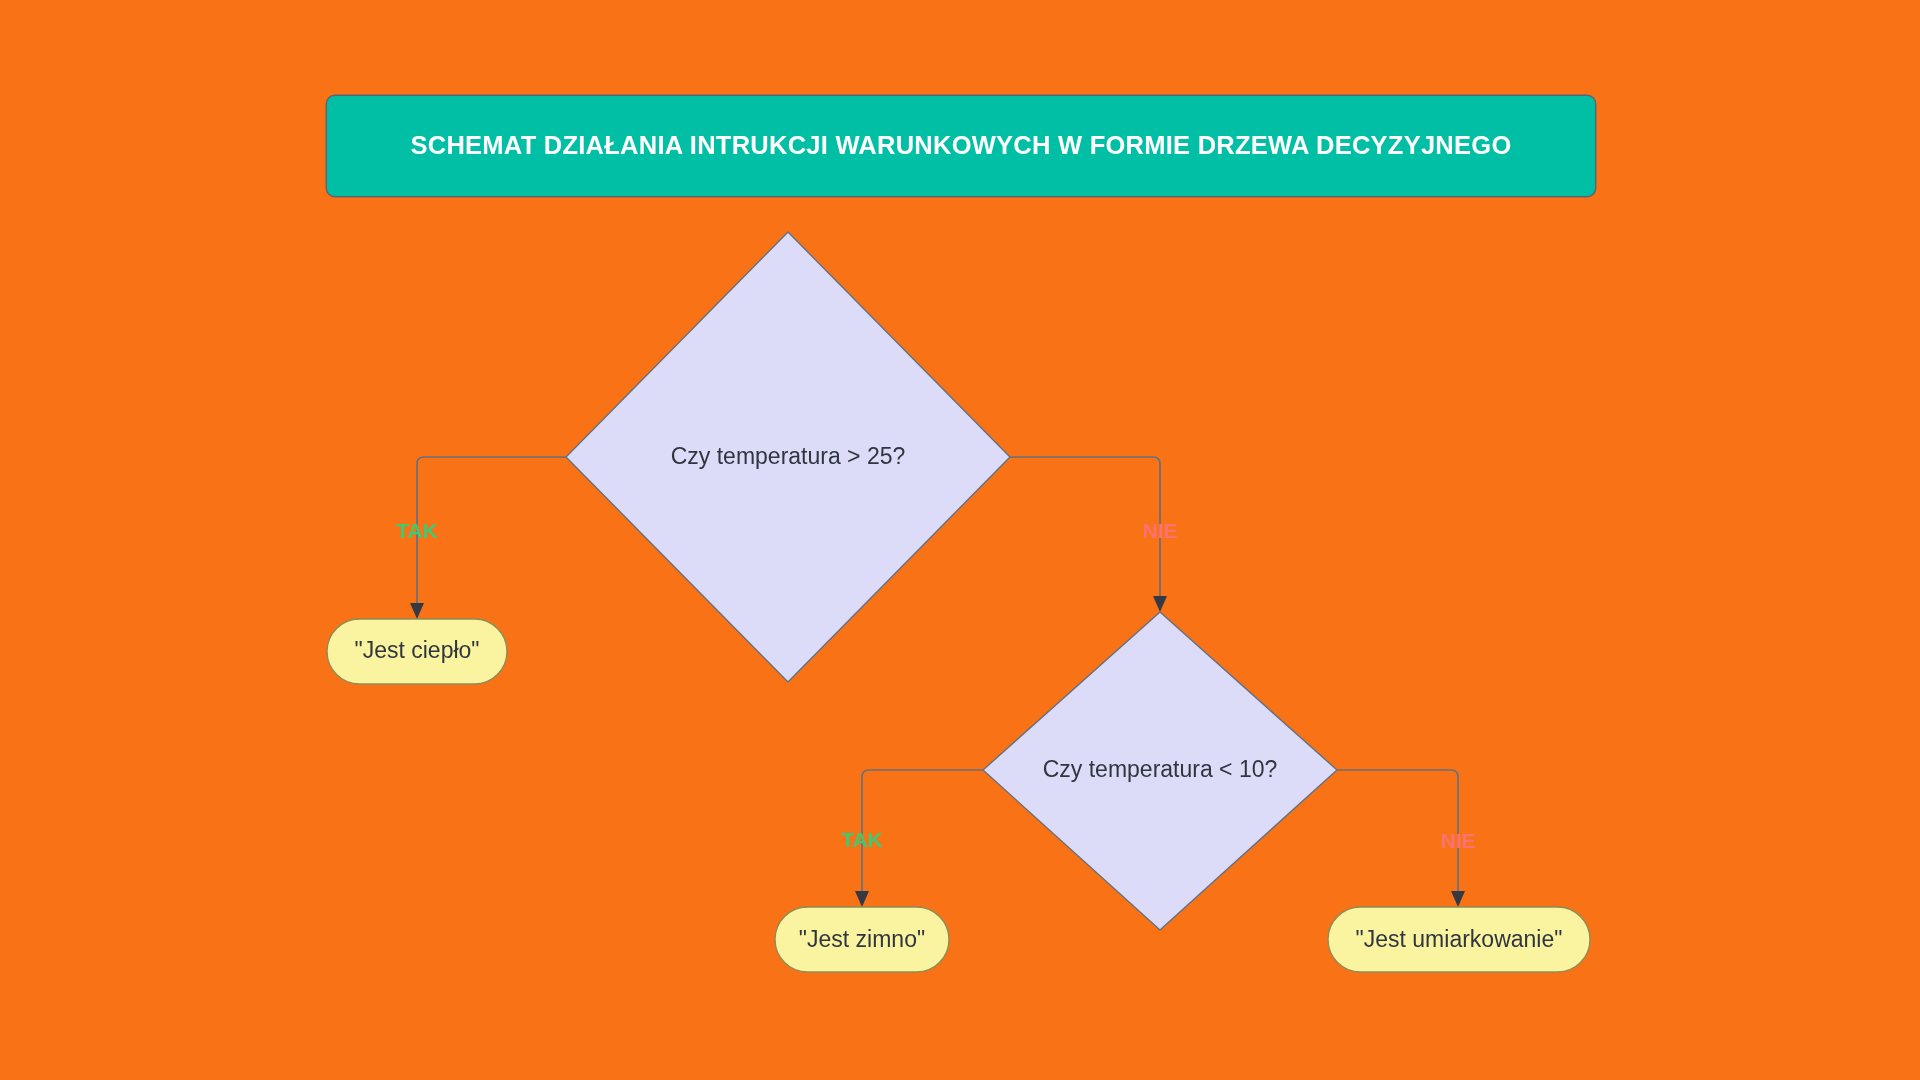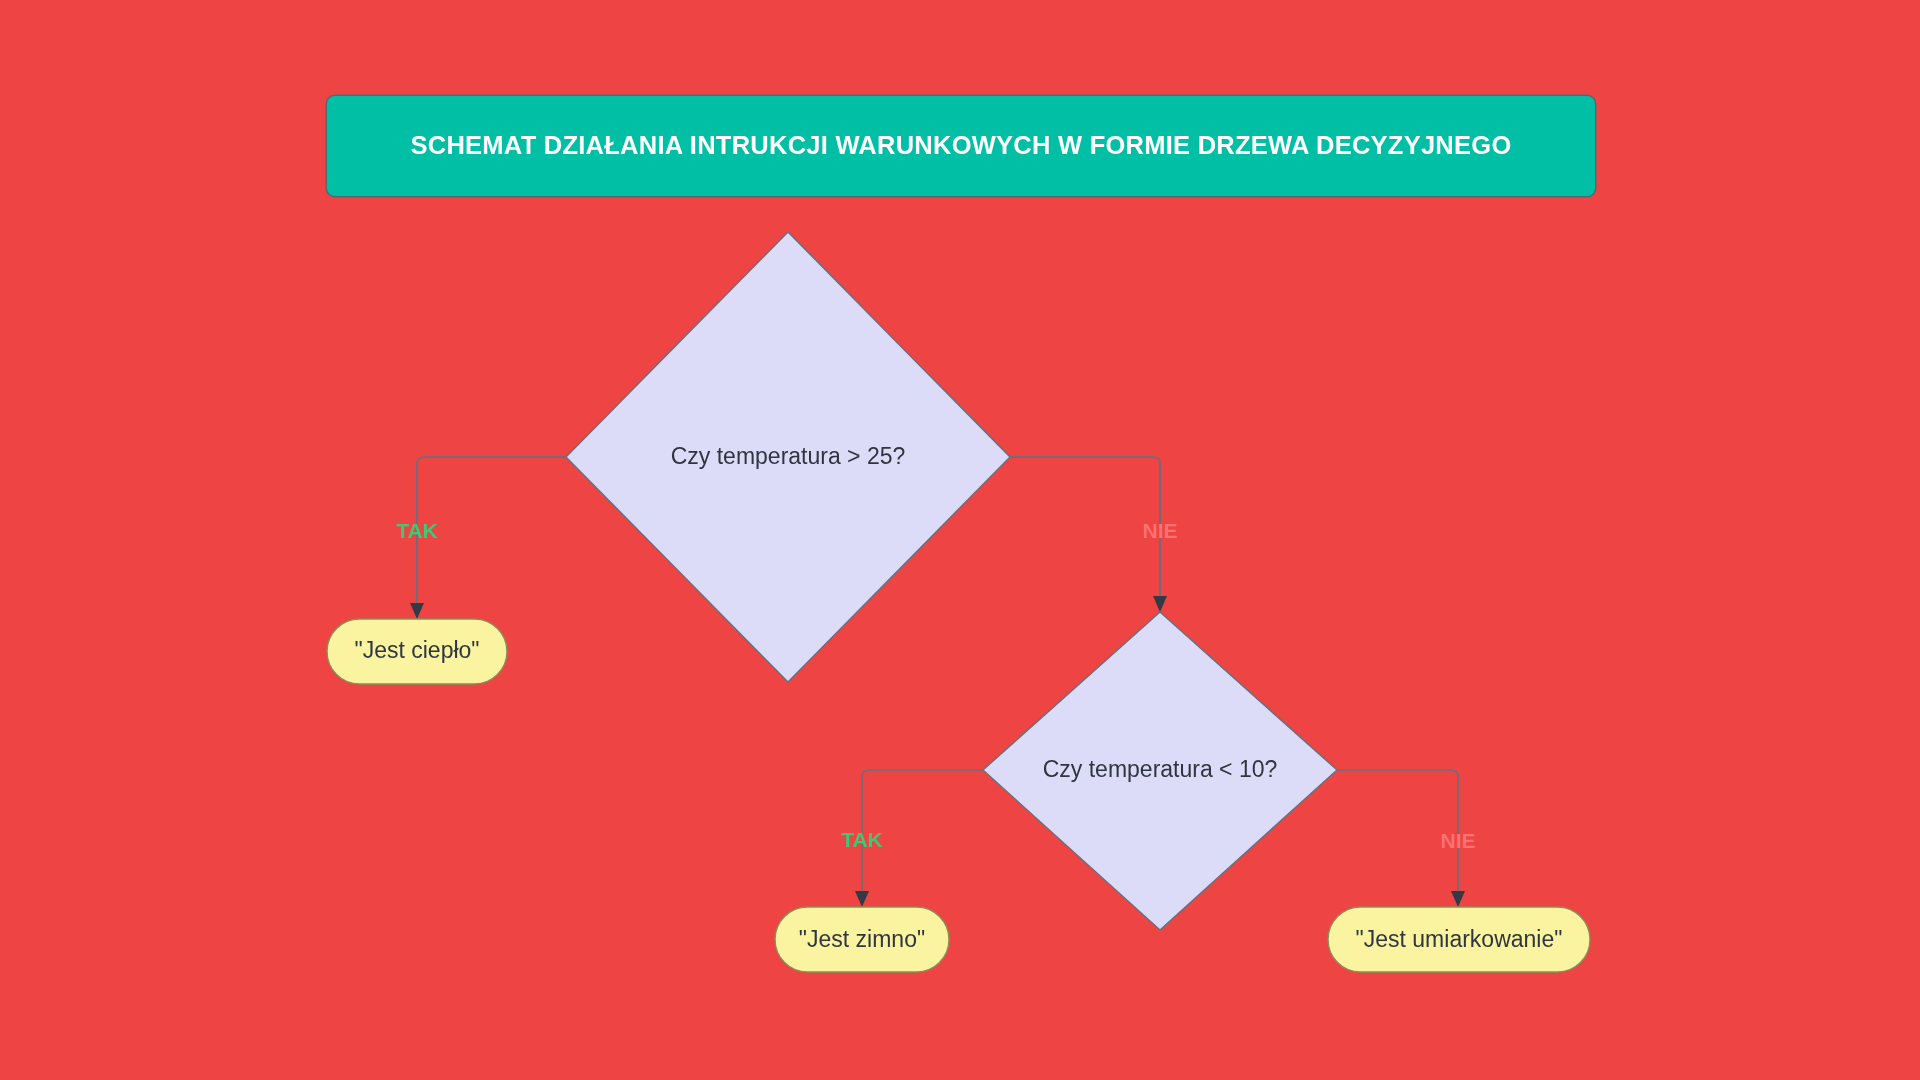--- a/index.html
+++ b/index.html
@@ -11,21 +11,21 @@
   body {
     width: 1920px;
     height: 1080px;
     overflow: hidden;
     font-family: "Liberation Sans", sans-serif;
   }
   #canvas {
     position: relative;
     width: 1920px;
     height: 1080px;
-    background: #ef4444;
+    background: #f97316;
   }
 
   
   .title-bar {
     position: absolute;
     left: 327px;
     top: 96px;
     width: 1268px;
     height: 100px;
     background: #00bfa5;

